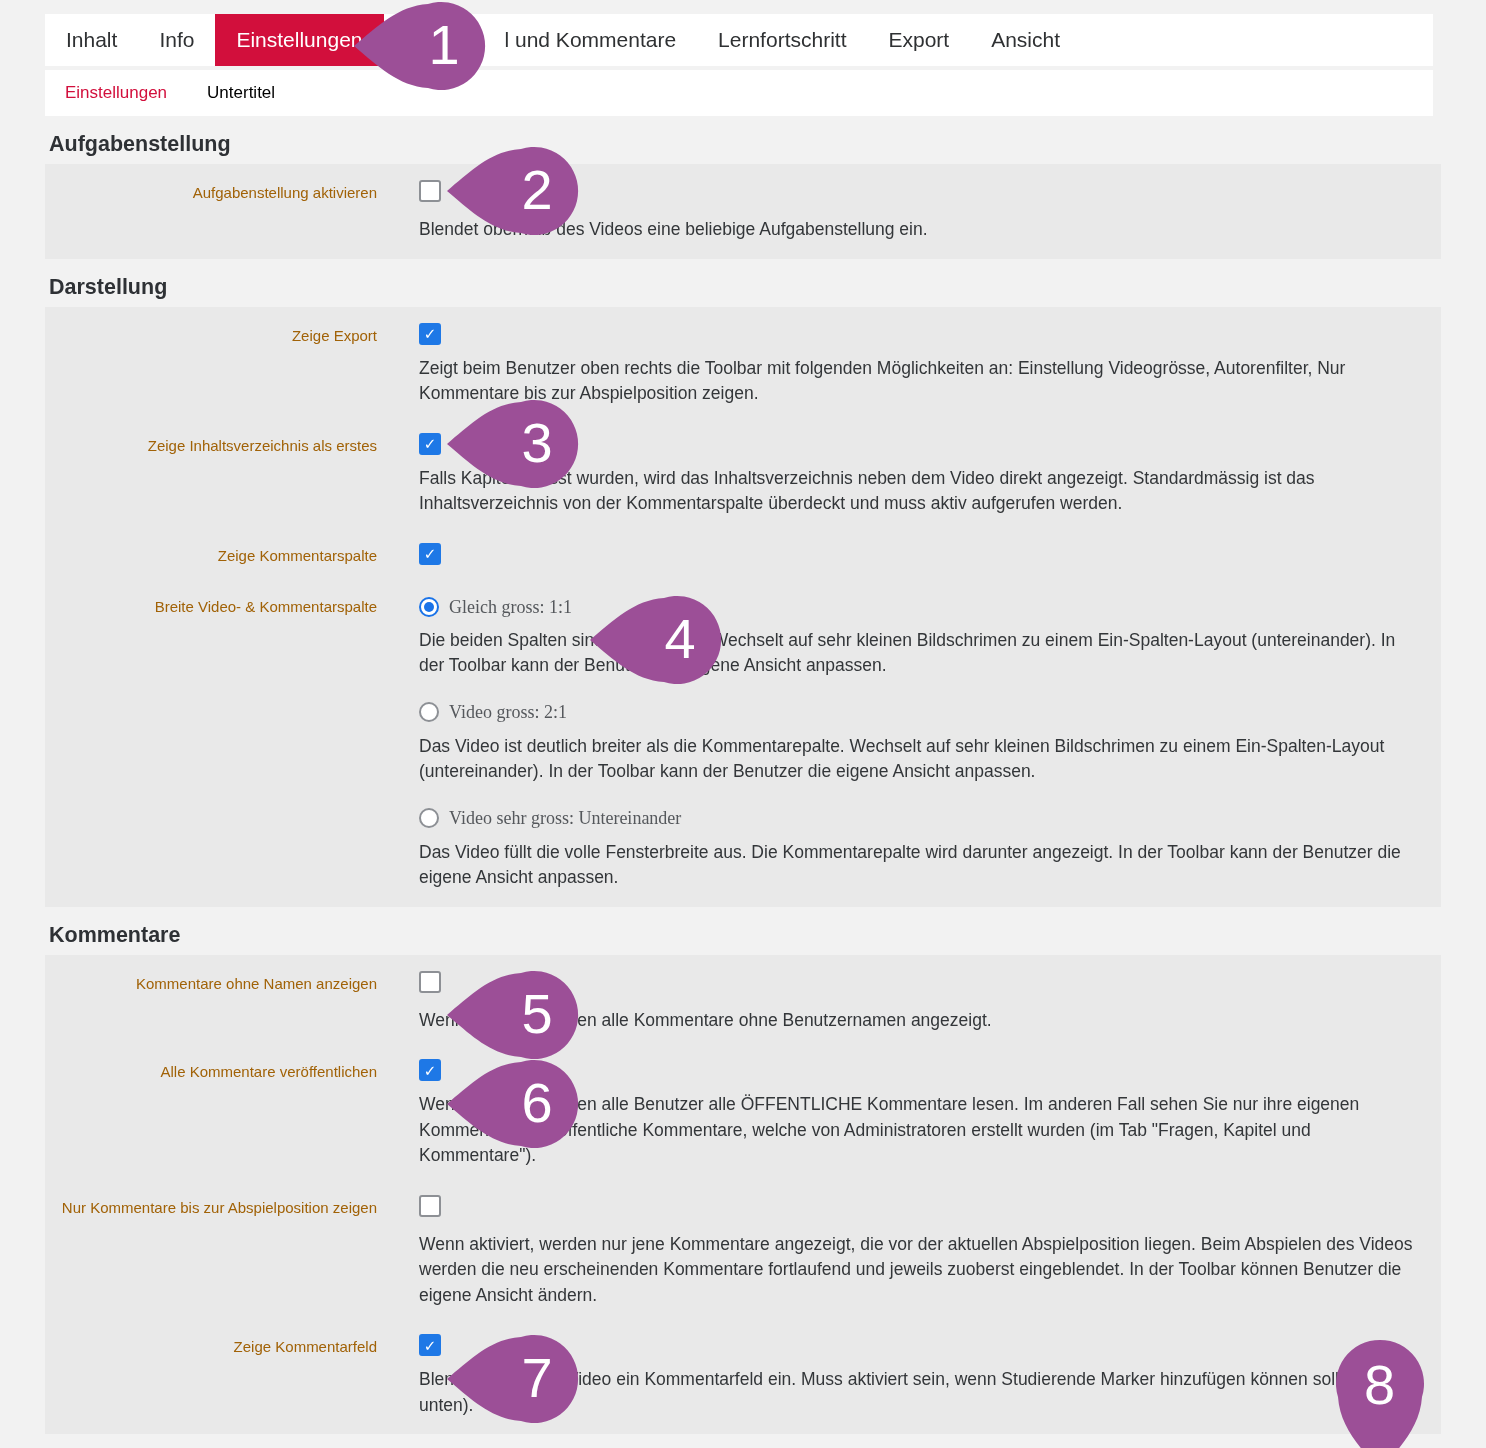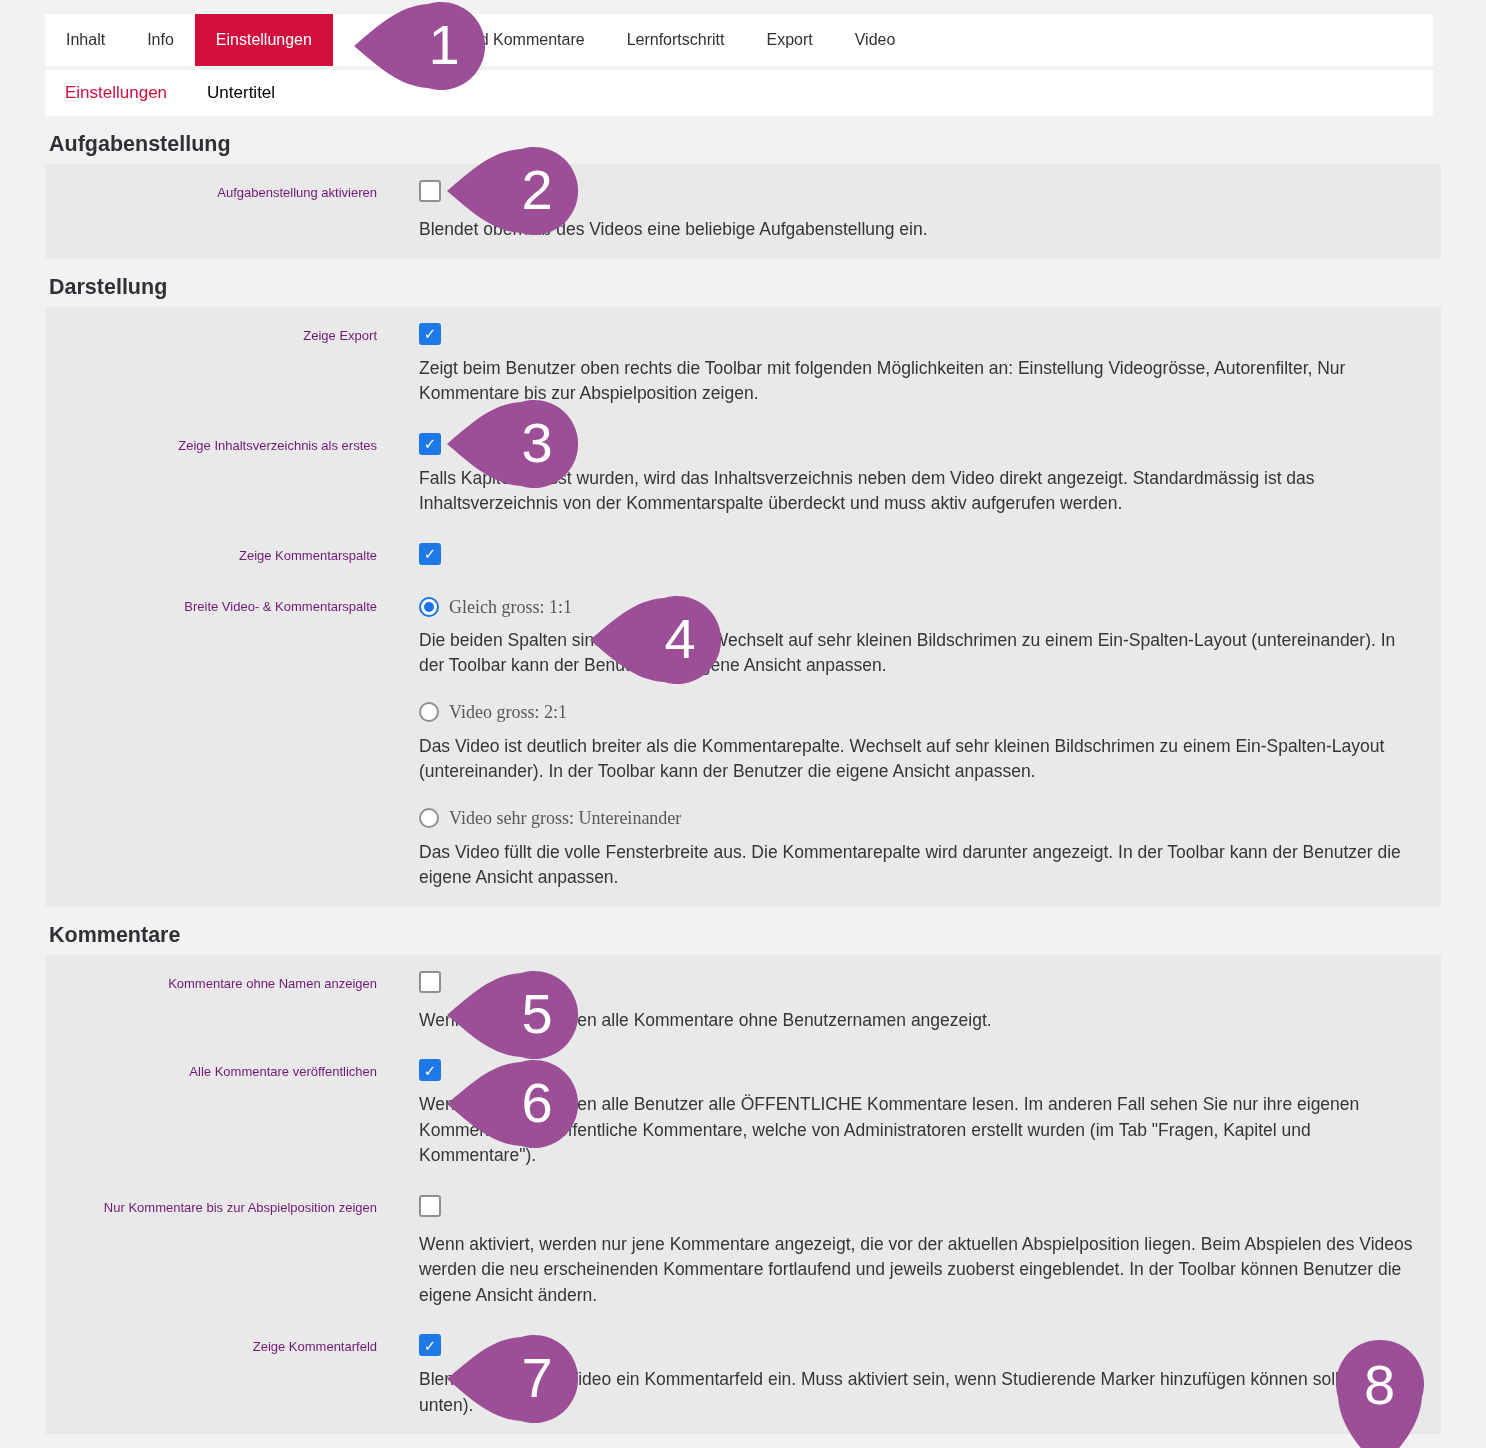--- a/index.html
+++ b/index.html
@@ -6,31 +6,31 @@
   body{
     width:1486px;height:1448px;position:relative;overflow:hidden;
     background:#f2f2f2;
     font-family:"Liberation Sans","DejaVu Sans",sans-serif;
     color:#2f3133;
   }
   
   .tabbar{background:#ffffff;margin:0 53px 0 45px;display:flex;align-items:stretch;}
   .tabbar.main{margin-top:14px;height:52px;}
   .tabbar.sub{margin-top:4px;height:46px;}
-  .tab{display:flex;align-items:center;padding:0 21px;font-size:16px;color:#2f3133;white-space:nowrap;}
+  .tab{display:flex;align-items:center;padding:0 21px;font-size:21px;color:#2f3133;white-space:nowrap;}
   .tab.active-block{background:#d20f3c;color:#ffffff;}
   .tab.offset{margin-left:100px;}
   .subtab{display:flex;align-items:center;padding:0 20px;font-size:17px;color:#000000;white-space:nowrap;}
   .subtab.active-red{color:#d20f3c;}
   
   .section-title{margin:16px 49px 7px;font-size:21.5px;font-weight:700;color:#2e3135;}
   .panel{margin:0 45px;background:#e9e9e9;padding:16px 0 16px;}
   .row{display:grid;grid-template-columns:332px 1fr;column-gap:42px;padding-right:24px;}
   .row + .row{margin-top:26px;}
-  .flabel{text-align:right;font-size:13px;color:#701a75;line-height:25px;}
+  .flabel{text-align:right;font-size:15px;color:#a16207;line-height:25px;}
   .checkbox{display:inline-flex;width:22px;height:22px;box-sizing:border-box;border:2px solid #8d9095;border-radius:3px;background:#fff;align-items:center;justify-content:center;cursor:pointer;}
   .checkbox.checked{background:#1e78e6;border-color:#1e78e6;}
   .checkbox.checked::after{content:"✓";color:#fff;font-size:15px;font-weight:bold;line-height:1;}
   .desc{margin-top:11px;font-size:17.5px;line-height:25.5px;color:#333639;}
   .radio-opt + .radio-opt{margin-top:20px;}
   .radio-line{display:inline-flex;align-items:center;gap:10px;font-size:18px;color:#55585c;line-height:26px;cursor:pointer;font-family:Liberation Serif, serif;}
   .radio{width:20px;height:20px;box-sizing:border-box;border:2px solid #8d9095;border-radius:50%;background:#fff;display:inline-flex;align-items:center;justify-content:center;flex:none;}
   .radio.selected{border-color:#1a73e8;}
   .radio.selected::after{content:"";width:10px;height:10px;border-radius:50%;background:#1a73e8;}
   .radio-opt .desc{margin-top:8px;}
@@ -45,21 +45,21 @@
 </head>
 <body>
 
 <div class="tabbar main">
   <div class="tab">Inhalt</div>
   <div class="tab">Info</div>
   <div class="tab active-block">Einstellungen</div>
   <div class="tab offset">l und Kommentare</div>
   <div class="tab">Lernfortschritt</div>
   <div class="tab">Export</div>
-  <div class="tab">Video</div>
+  <div class="tab">Ansicht</div>
 </div>
 
 <div class="tabbar sub">
   <div class="subtab active-red">Einstellungen</div>
   <div class="subtab">Untertitel</div>
 </div>
 
 <h2 class="section-title">Aufgabenstellung</h2>
 <div class="panel">
   <div class="row">

